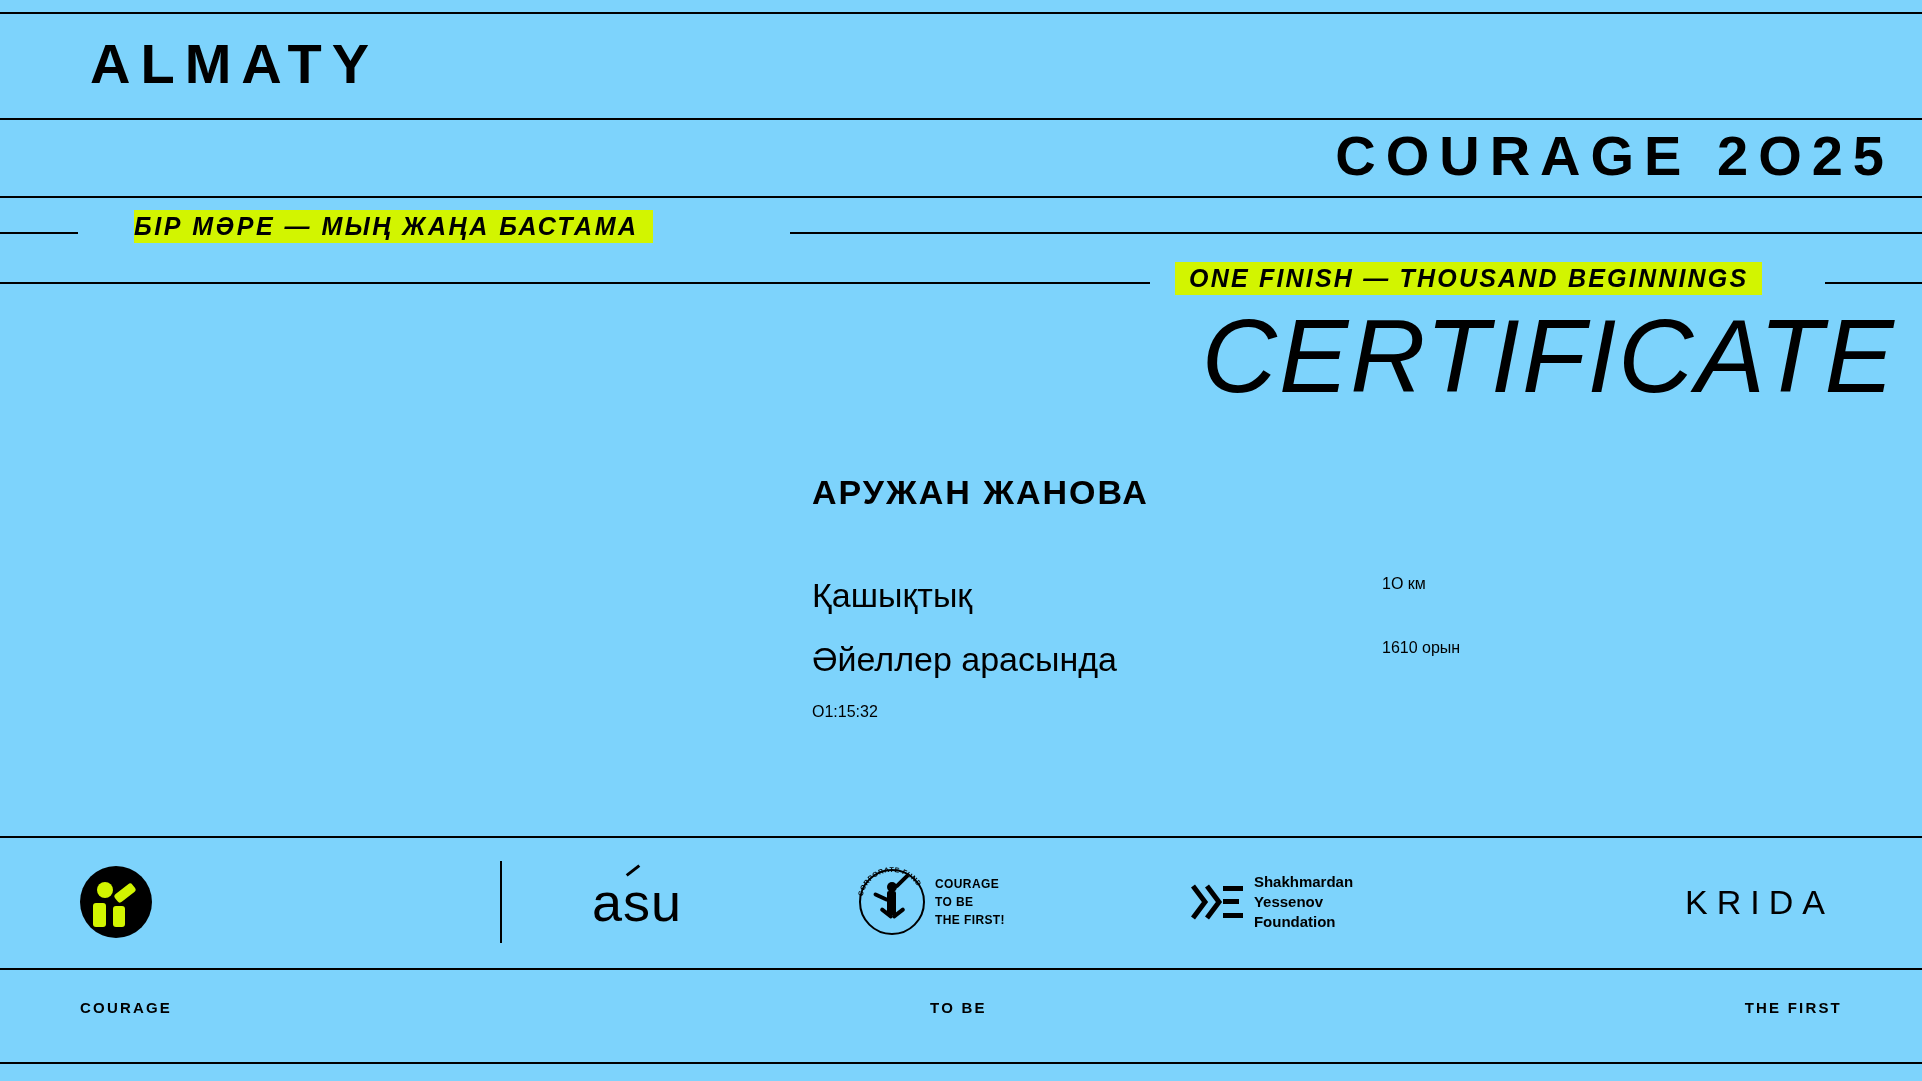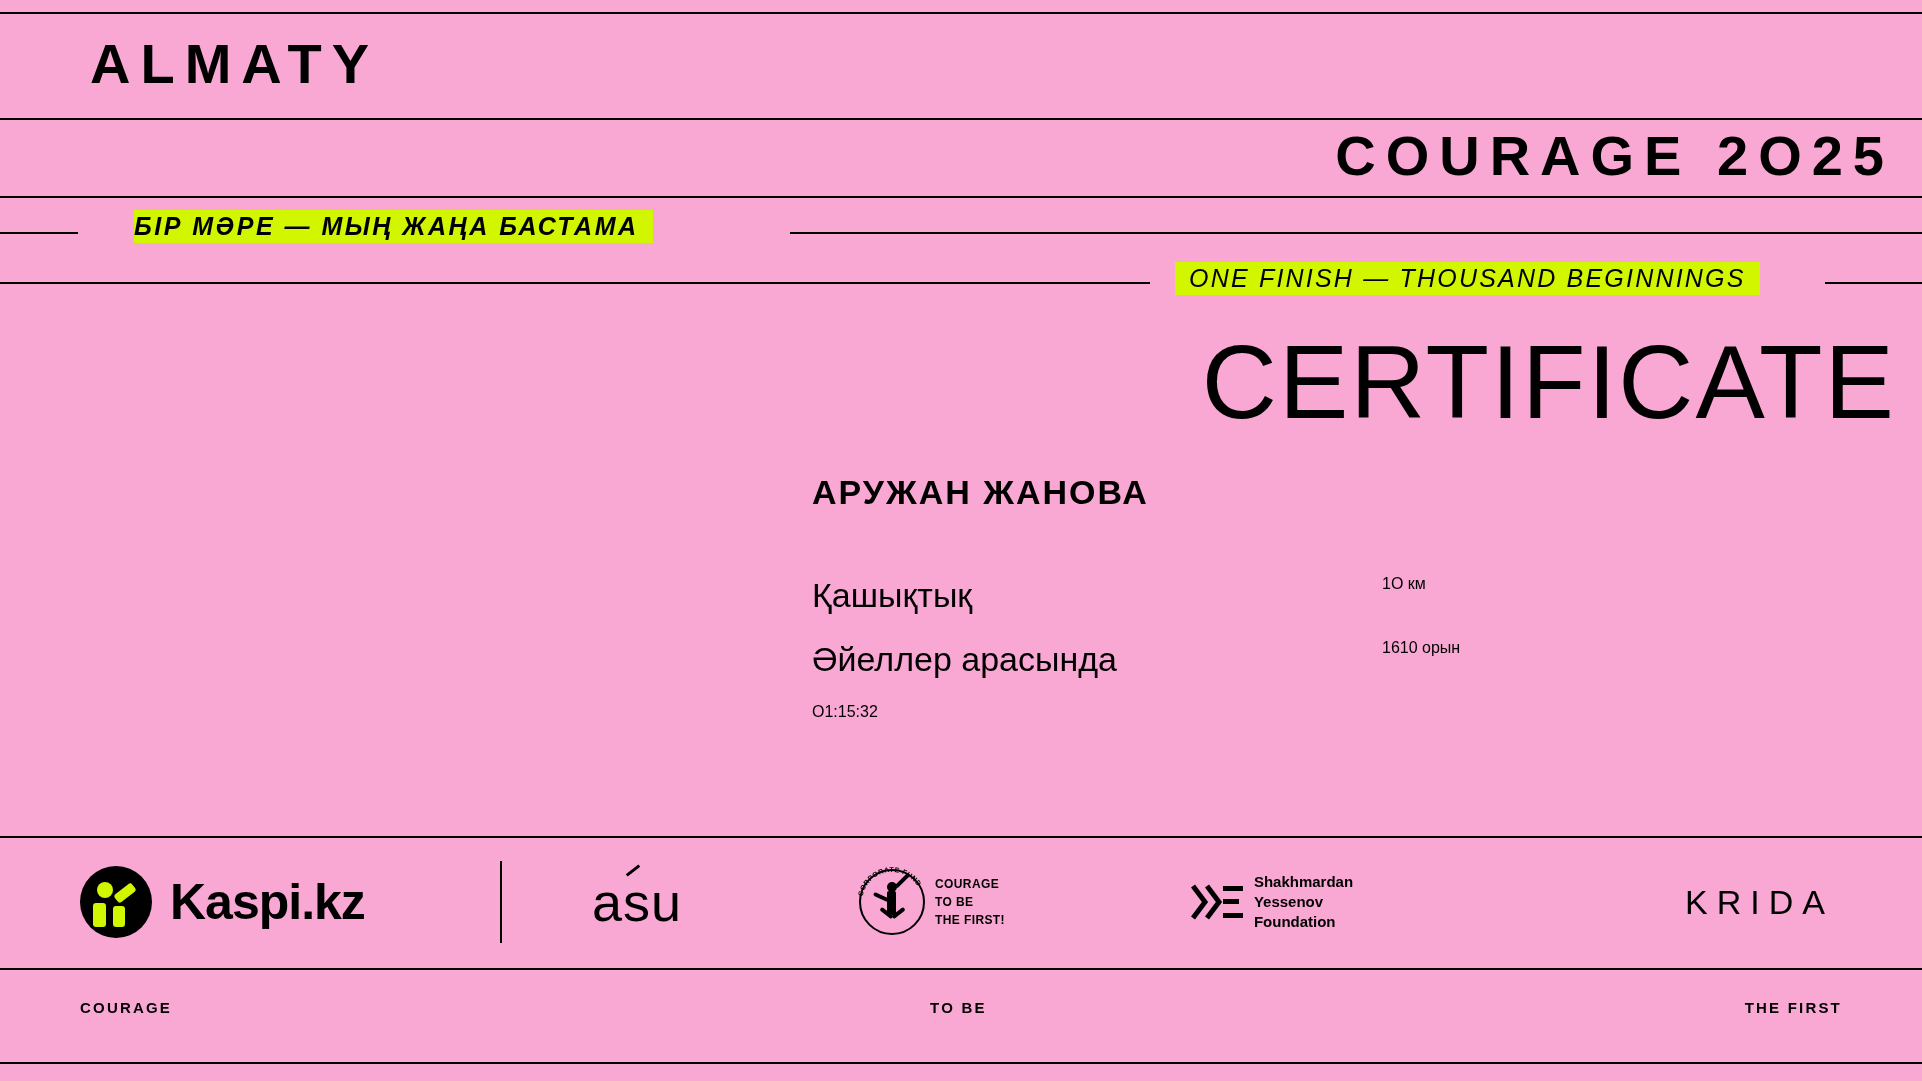--- a/index.html
+++ b/index.html
@@ -11,21 +11,21 @@
     width: 1922px;
     height: 1081px;
     overflow: hidden;
     font-family: "Liberation Sans", sans-serif;
   }
 
   .certificate {
     position: relative;
     width: 1922px;
     height: 1081px;
-    background: #f9a8d4;
+    background: #7dd3fc;
     color: #000000;
     overflow: hidden;
   }
 
   
   .rule {
     position: absolute;
     height: 2px;
     background: #000000;
     left: 0;
@@ -74,38 +74,39 @@
     letter-spacing: 2.5px;
     line-height: 1;
     background: #d2f500;
     padding: 4px 14px 4px 0;
   }
   .tagline-en {
     position: absolute;
     left: 1175px;
     top: 262px;
     font-size: 25px;
-    font-weight: 400;
+    font-weight: 700;
     font-style: italic;
     letter-spacing: 2.2px;
     line-height: 1;
     background: #d2f500;
     padding: 4px 14px;
   }
 
   
   .title {
     position: absolute;
     right: 26px;
-    top: 330px;
+    top: 304px;
     font-size: 104px;
     font-weight: 400;
     letter-spacing: 2px;
     line-height: 1;
     text-align: left;
+    font-style: italic;
   }
 
   
   .athlete {
     position: absolute;
     left: 812px;
     top: 475px;
     font-size: 34px;
     font-weight: 700;
     letter-spacing: 2px;
@@ -385,21 +386,20 @@
     </div>
   </div>
 
   <div class="sponsors">
 
     <div class="sponsor sp-kaspi">
       <div class="kaspi-mark">
         <div class="arm"></div>
         <div class="leg"></div>
       </div>
-      <div class="kaspi-text">Kaspi.kz</div>
     </div>
 
     <div class="sp-divider"></div>
 
     <div class="sponsor sp-asu">
       <div class="asu-text">
         <span class="tick"></span>
         <span>asu</span>
       </div>
     </div>

